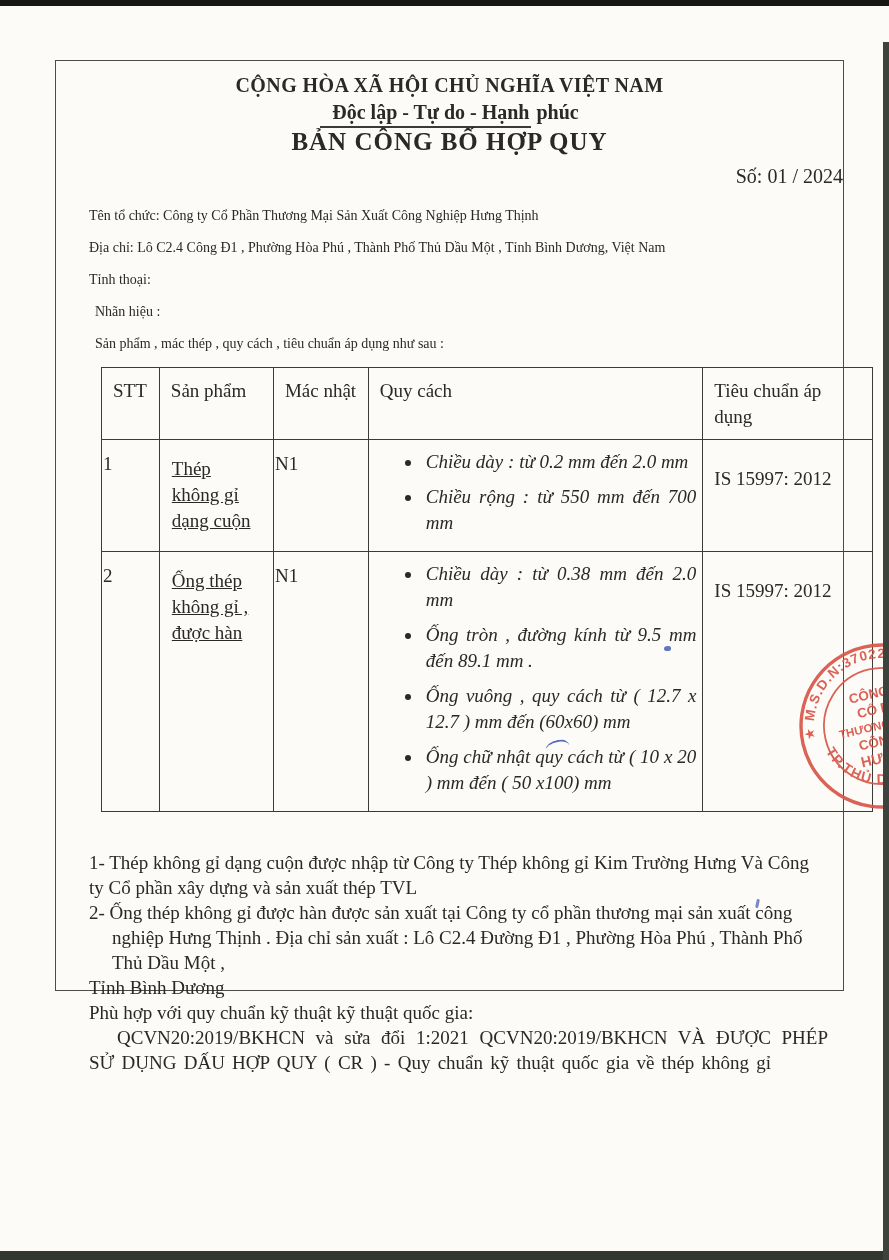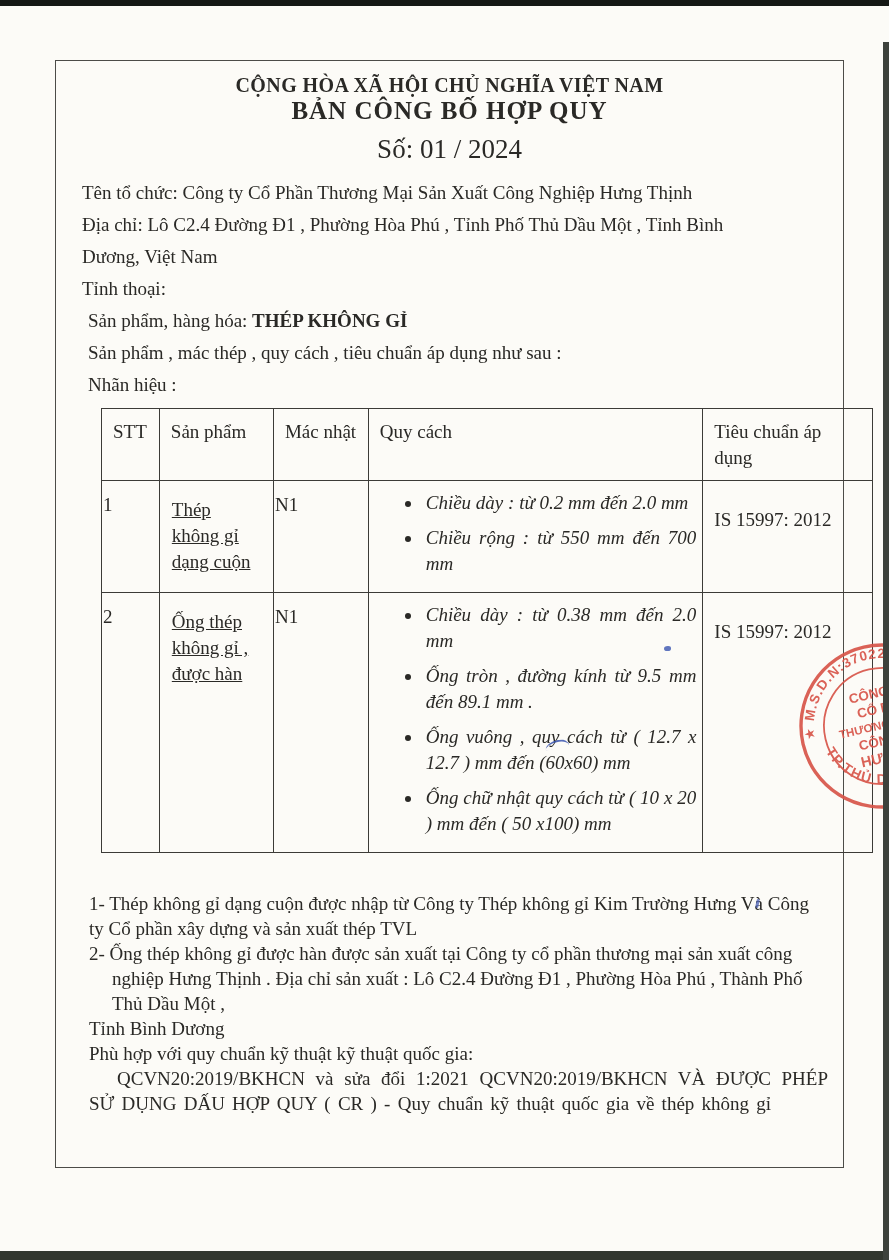--- a/index.html
+++ b/index.html
@@ -9,32 +9,32 @@
     font-family:"Liberation Serif","DejaVu Serif",serif;
     color:#29282520; color:#2a2926;
     margin:0 auto;
   }
   
   .edge-top    { position:absolute; top:0; left:0; width:889px; height:6px; background:#151815; }
   .edge-bottom { position:absolute; left:0; bottom:0; width:889px; height:9px; background:#32372f; }
   .edge-right  { position:absolute; top:42px; right:0; width:6px; height:1218px; background:#3d423c; }
 
   .frame {
-    position:absolute; left:55px; top:60px; width:789px; height:1108px;
+    position:absolute; left:55px; top:60px; width:789px; height:931px;
     border:1.6px solid #4c4c48; box-sizing:border-box;
   }
 
   .center-block { text-align:center; margin-top:12px; line-height:24px; }
   .national-title { font-size:20px; font-weight:bold; letter-spacing:.4px; }
   .motto { font-size:20px; font-weight:bold; margin-top:3px; }
   .motto .u { display:inline-block; border-bottom:2.2px solid #3a3a36; padding:0 2px 2px 12px; }
   .doc-title { text-align:center; font-size:25px; font-weight:bold; letter-spacing:1px; }
-  .doc-number { text-align:center; font-size:27px; margin-top:9px; }
+  .doc-number { text-align:right; font-size:20px; margin-top:9px; }
 
-  .body-block { margin:12px 58px 0 26px; font-size:19px; line-height:32px; }
+  .body-block { margin:12px 58px 0 33px; font-size:14px; line-height:32px; }
   .body-block p { margin:0; }
   .indent-sm { padding-left:6px; }
   .bold { font-weight:bold; }
 
   .table-wrap { margin:7px 10px 0 5px; }
   table.spec { width:100%; border-collapse:collapse; font-size:19px; line-height:26px; table-layout:fixed;margin-left:40px; }
   table.spec th, table.spec td { border:1.6px solid #3c3b37; vertical-align:top; font-weight:normal; text-align:left; box-sizing:border-box; }
   table.spec th { padding:10px 8px 9px 11px; }
   col.c-stt { width:7.5%; } col.c-sp { width:14.8%; } col.c-mt { width:12.3%; } col.c-qc { width:43.4%; } col.c-tc { width:22%; }
   td.stt  { text-align:center; padding-top:11px; }
@@ -70,32 +70,32 @@
 <body>
 
 <div class="page">
 
   <div class="edge-top"></div>
 
   <div class="frame">
 
     <div class="center-block">
       <div class="national-title">CỘNG HÒA XÃ HỘI CHỦ NGHĨA VIỆT NAM</div>
+      <div class="motto"><span class="u">Độc lập - Tự do - Hạnh</span><span> phúc</span></div>
     </div>
 
     <div class="doc-title">BẢN CÔNG BỐ HỢP QUY</div>
     <div class="doc-number">Số: 01 / 2024</div>
 
     <div class="body-block">
       <p>Tên tổ chức: Công ty Cổ Phần Thương Mại Sản Xuất Công Nghiệp Hưng Thịnh</p>
-      <p>Địa chỉ: Lô C2.4 Đường Đ1 , Phường Hòa Phú , Tỉnh Phố Thủ Dầu Một , Tỉnh Bình Dương, Việt Nam</p>
+      <p>Địa chỉ: Lô C2.4 Công Đ1 , Phường Hòa Phú , Thành Phố Thủ Dầu Một , Tỉnh Bình Dương, Việt Nam</p>
       <p>Tỉnh thoại:</p>
-      <p class="indent-sm"><span>Sản phẩm, hàng hóa: </span><span class="bold">THÉP KHÔNG GỈ</span></p>
+      <p class="indent-sm">Nhãn hiệu :</p>
       <p class="indent-sm">Sản phẩm , mác thép , quy cách , tiêu chuẩn áp dụng như sau :</p>
-      <p class="indent-sm">Nhãn hiệu :</p>
     </div>
 
     <div class="table-wrap">
       <table class="spec">
         <colgroup>
             <col class="c-stt">
             <col class="c-sp">
             <col class="c-mt">
             <col class="c-qc">
             <col class="c-tc">

